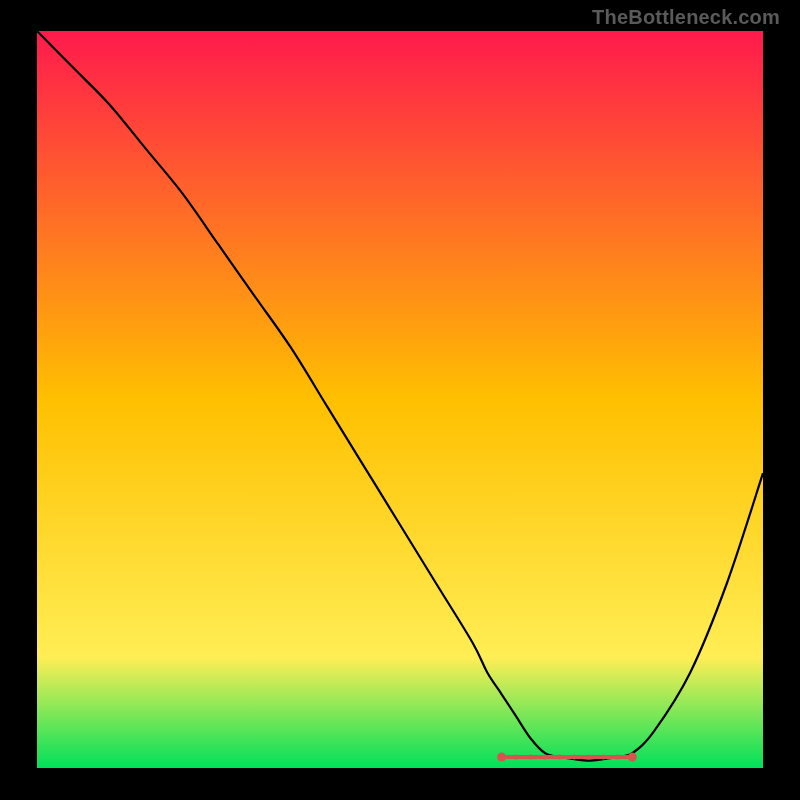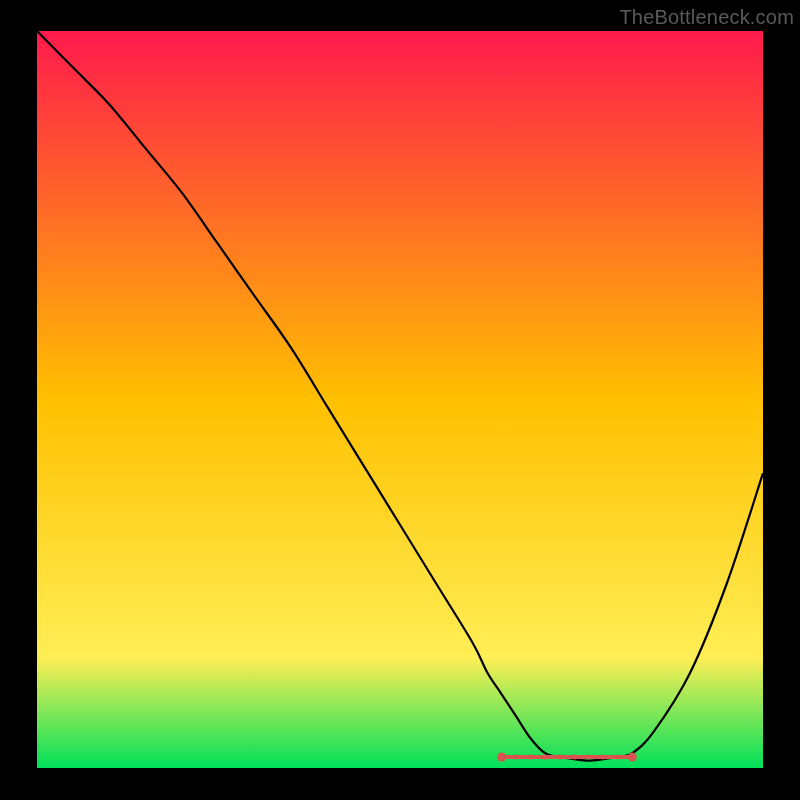--- a/index.html
+++ b/index.html
@@ -6,24 +6,24 @@
   html, body { width: 800px; height: 800px; overflow: hidden; background: #000; }
   .container {
     position: relative;
     width: 800px;
     height: 800px;
     background: #000;
   }
   .watermark {
     position: absolute;
     top: 6px;
-    right: 6px;
+    right: 20px;
     font-family: Arial, Helvetica, sans-serif;
     font-size: 20px;
-    font-weight: normal;
+    font-weight: bold;
     color: #5a5a5a;
     letter-spacing: 0.2px;
     z-index: 10;
   }
   .plot-area {
     position: absolute;
     left: 37px;
     top: 31px;
     width: 726px;
     height: 737px;

